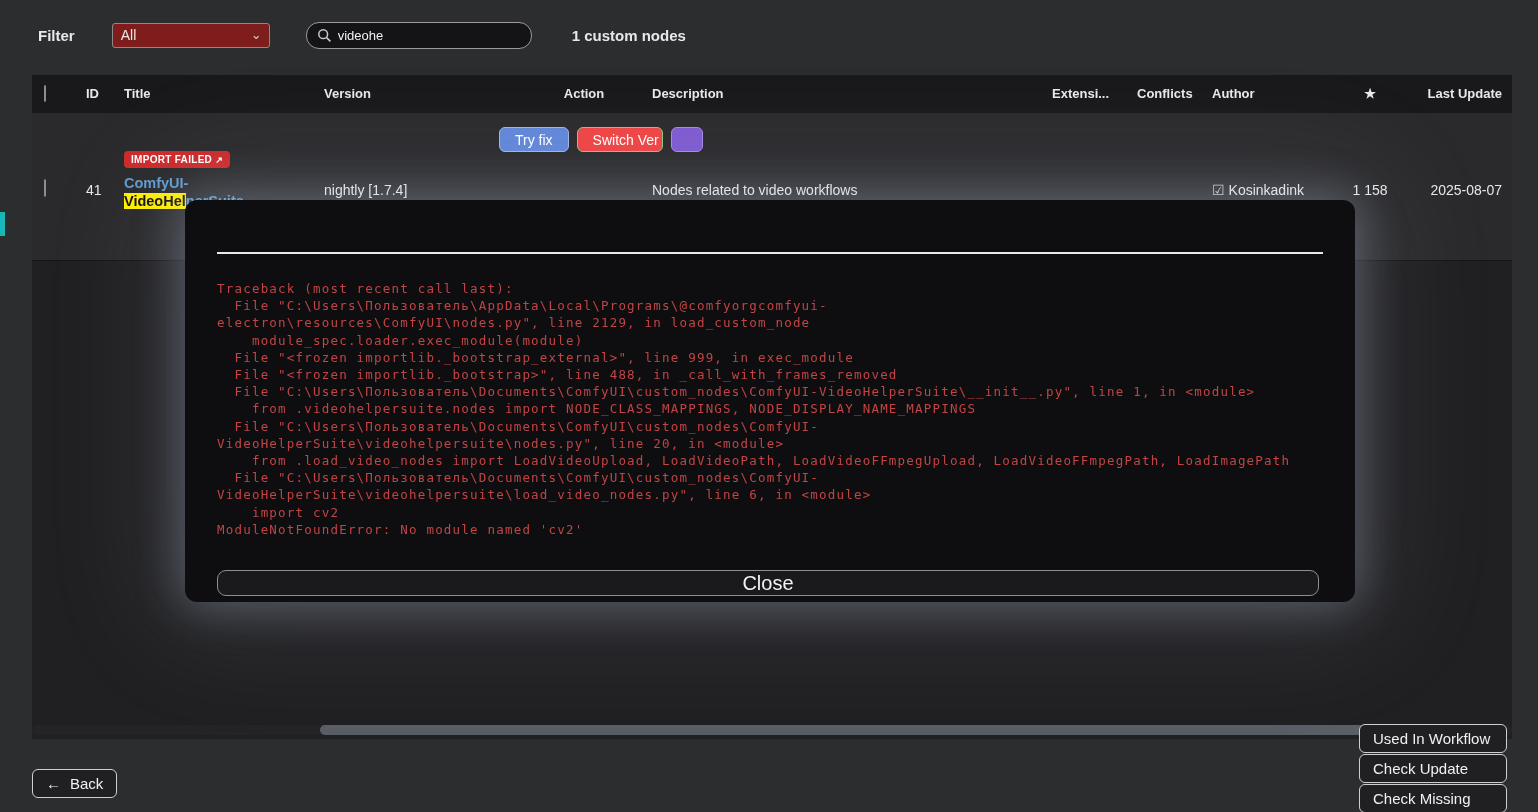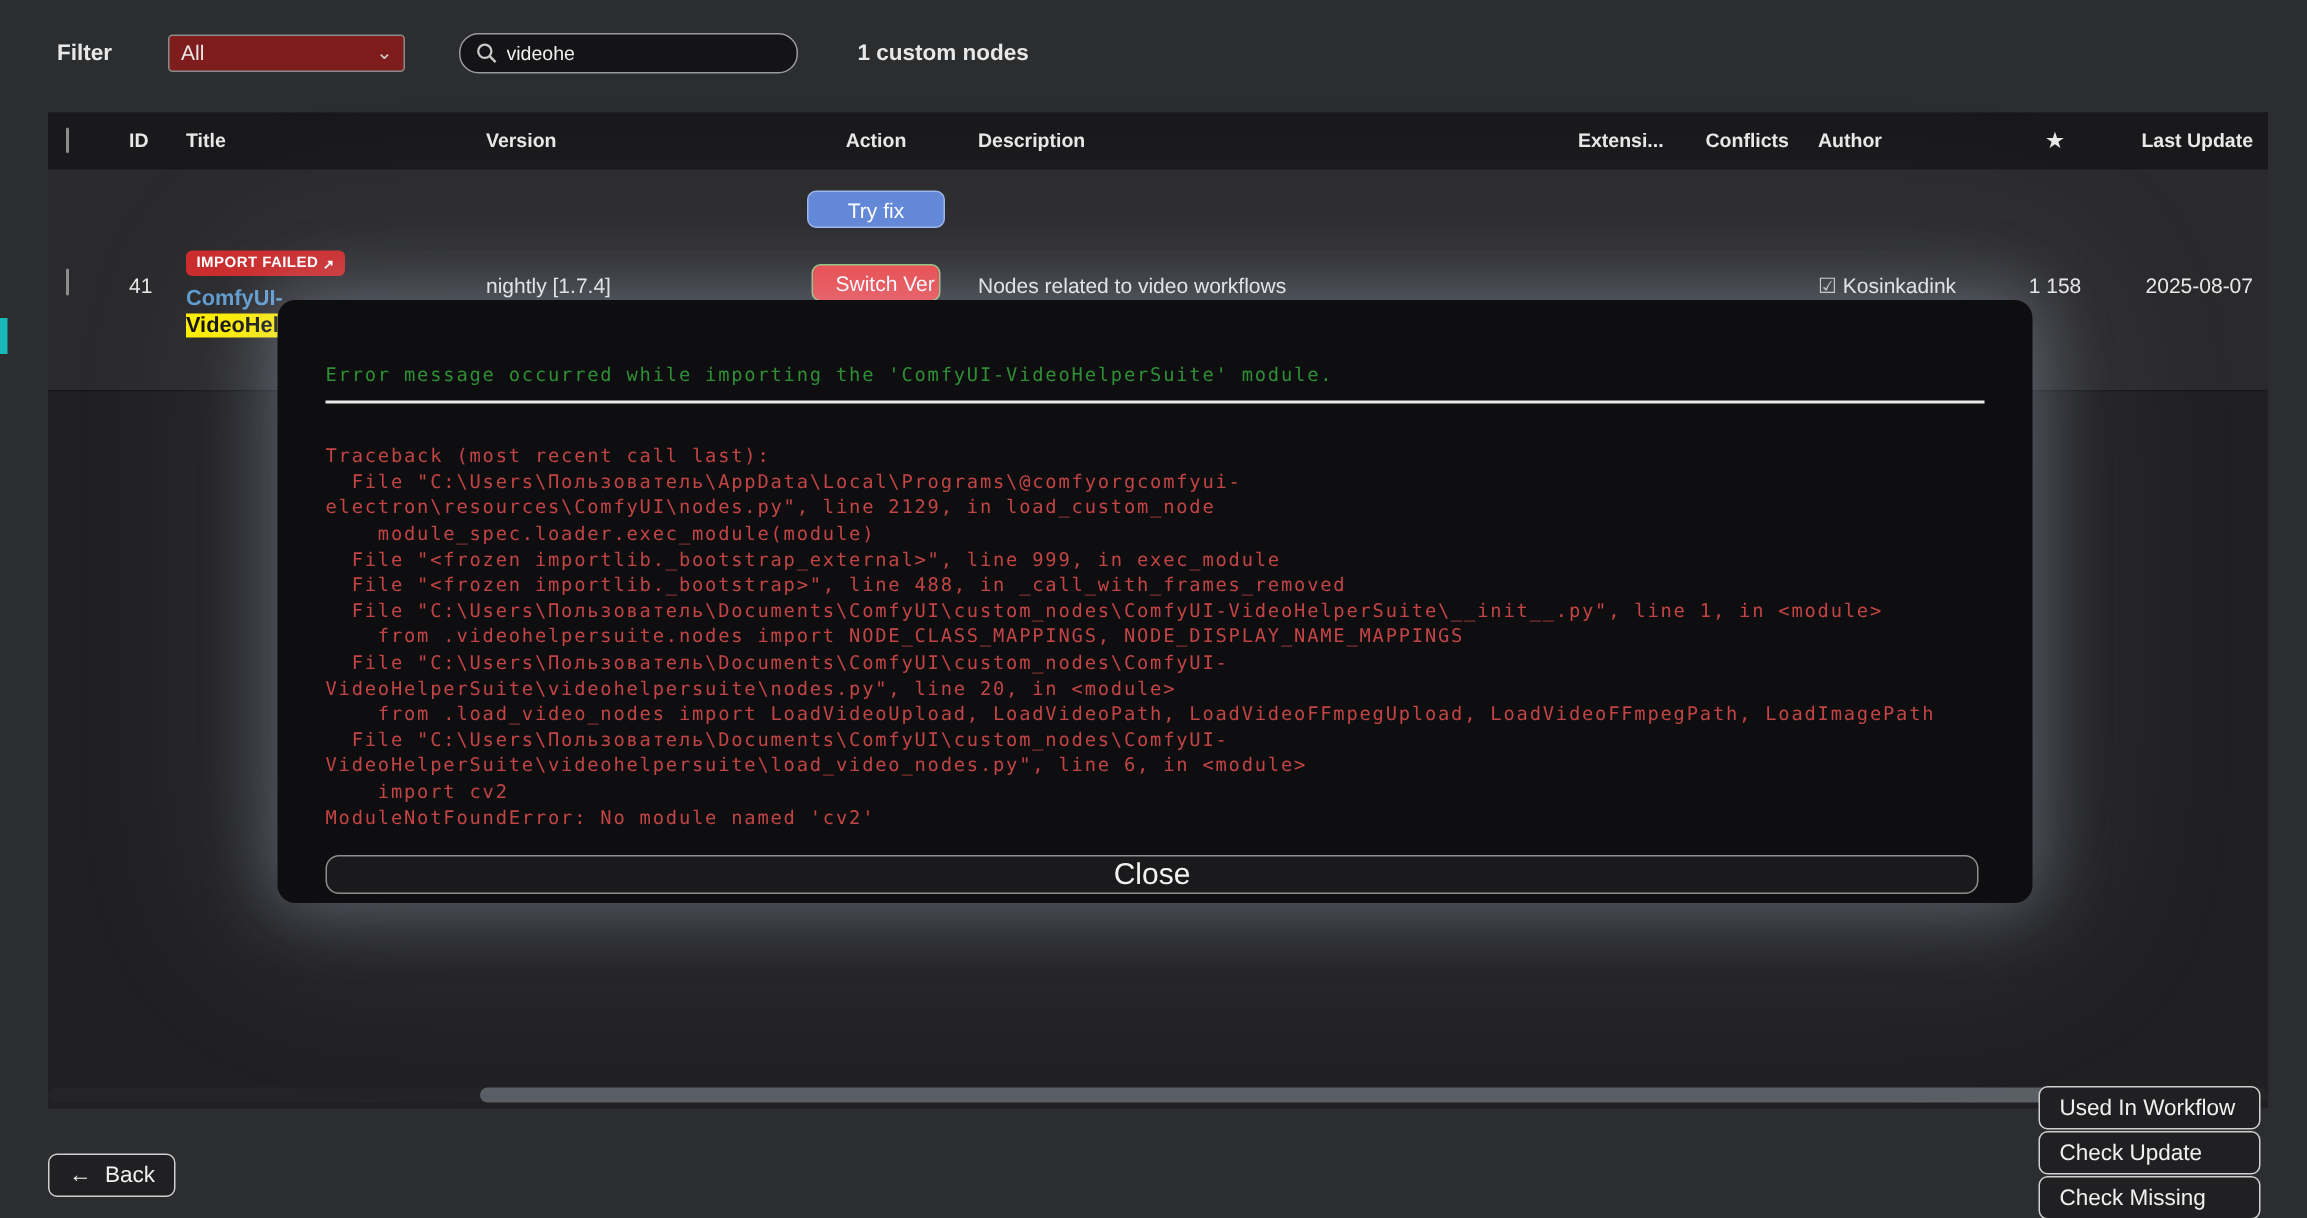--- a/index.html
+++ b/index.html
@@ -49,31 +49,31 @@
   .c-star    { left:1316px; width:44px; text-align:center; }
   .c-update  { left:1376px; width:94px; text-align:right; }
 
   .checkbox { width:15px; height:15px; border:1.5px solid #8d8d8d; border-radius:2px;
               background:#1c1c1e; cursor:pointer; }
   .thead .checkbox { margin-top:0; }
 
   .mid { top:69px; }
 
   
-  .title-cell { top:54px; display:flex; flex-direction:column; align-items:flex-start; }
+  .title-cell { top:38px; display:flex; flex-direction:column; align-items:flex-start; }
   .badge { background:#cc2a2a; color:#fff; font-size:10px; font-weight:bold;
            padding:3px 7px; border-radius:4px; letter-spacing:.3px; cursor:pointer;
            display:inline-flex; align-items:center; gap:3px; }
   .badge .arrow { font-size:9px; }
   .title-link { margin-top:6px; color:#5f9ccf; font-weight:bold; font-size:14.5px;
                 line-height:18px; cursor:pointer; }
   .hl { background:#ffee00; color:#111; }
 
   
-  .action-cell { top:14px; display:flex; flex-direction:column; align-items:center; gap:24px; }
+  .action-cell { top:14px; display:flex; flex-direction:row; align-items:center; gap:8px; }
   .abtn { height:25px; border-radius:6px; color:#fff; font-size:14px;
           font-family:"Liberation Sans",sans-serif; cursor:pointer; padding:0 15px; }
   .btn-tryfix { background:#6287d8; border:1px solid #9db6ea; width:92px; }
   .btn-switch { background:#ef4444; border:1px solid #8fc57e; width:86px; }
   .btn-hidden { background:#7e5bd0; border:1px solid #a58ae6; width:98px; }
 
   .author-cell { display:flex; align-items:center; gap:4px; }
   .verified { color:#c9c9c9; font-size:14px; }
 
   
@@ -179,21 +179,20 @@
   </div>
 
   <div class="hscroll">
     <div class="thumb"></div>
   </div>
 </div>
 
 <div class="edge-accent"></div>
 
 <div class="modal">
-  <div class="err-msg">Error message occurred while importing the 'ComfyUI-VideoHelperSuite' module.</div>
   <hr>
   <div class="traceback">
     <div class="tb-line">Traceback (most recent call last):</div>
     <div class="tb-line">  File "C:\Users\Пользователь\AppData\Local\Programs\@comfyorgcomfyui-</div>
     <div class="tb-line">electron\resources\ComfyUI\nodes.py", line 2129, in load_custom_node</div>
     <div class="tb-line">    module_spec.loader.exec_module(module)</div>
     <div class="tb-line">  File "&lt;frozen importlib._bootstrap_external&gt;", line 999, in exec_module</div>
     <div class="tb-line">  File "&lt;frozen importlib._bootstrap&gt;", line 488, in _call_with_frames_removed</div>
     <div class="tb-line">  File "C:\Users\Пользователь\Documents\ComfyUI\custom_nodes\ComfyUI-VideoHelperSuite\__init__.py", line 1, in &lt;module&gt;</div>
     <div class="tb-line">    from .videohelpersuite.nodes import NODE_CLASS_MAPPINGS, NODE_DISPLAY_NAME_MAPPINGS</div>

